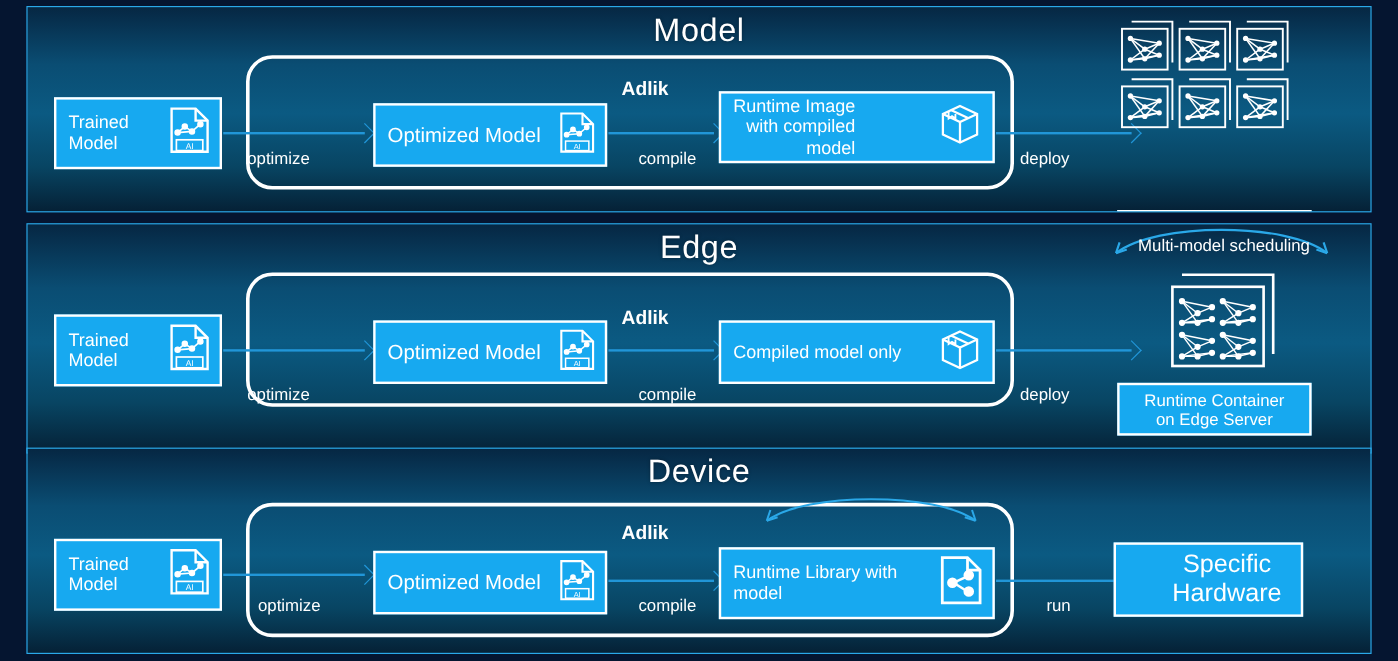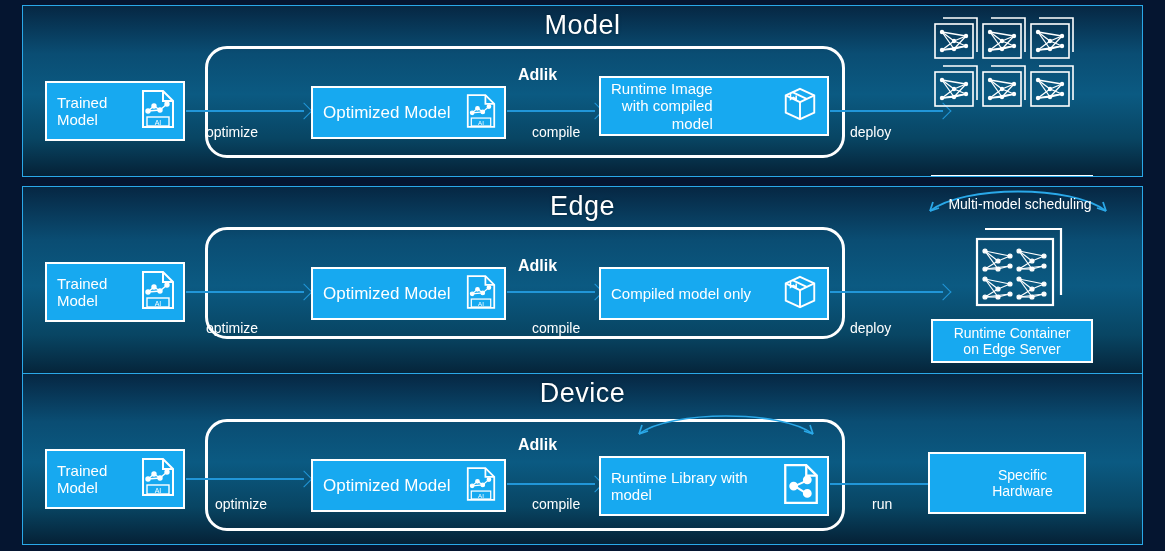--- a/index.html
+++ b/index.html
@@ -471,17 +471,17 @@
     </span>
   </div>
 
   <div class="arrow" style="left:807px;top:104px;width:120px;">
     <div class="ln" style="width:113px;"></div>
       <div class="hd" style="left:107px;"></div>
   </div>
   <div class="arw-label" style="left:849px;top:122px;">run</div>
 
   <div class="bbox" style="left:905px;top:78px;width:158px;height:62px;">
-    <div class="txt center" style="font-size:14px;padding-left:31px;">
+    <div class="txt center" style="font-size:21px;padding-left:31px;">
       <span>Specific</span><br><span>Hardware</span>
     </div>
   </div>
 </div>
 
 </body></html>

